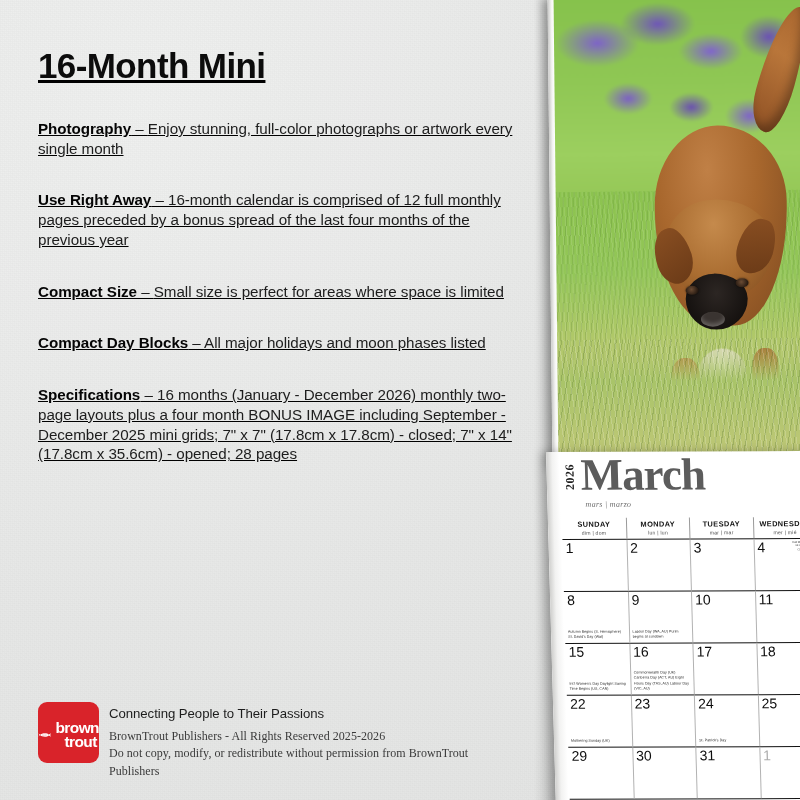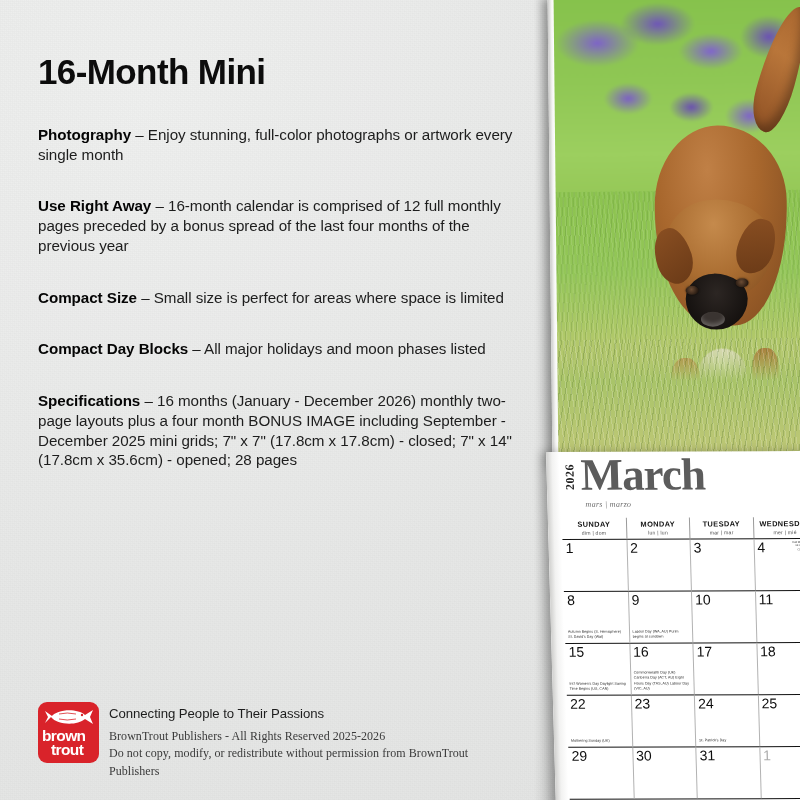--- a/index.html
+++ b/index.html
@@ -35,23 +35,24 @@
     background-image:
       repeating-linear-gradient(0deg,   rgba(0,0,0,.018) 0 1px, rgba(255,255,255,.018) 1px 2px),
       repeating-linear-gradient(90deg,  rgba(0,0,0,.015) 0 1px, rgba(255,255,255,.015) 1px 2px),
       repeating-linear-gradient(37deg,  rgba(0,0,0,.012) 0 1px, rgba(255,255,255,.010) 1px 3px);
   }
 
   
   #text-col {
     position: absolute;
     left: 38px;
-    top: 52px;
+    top: 46px;
     width: 480px;
     z-index: 5;
+    text-decoration: underline;
   }
 
   h1.headline {
     font-size: 35px;
     font-weight: 700;
     line-height: 1.17;
     letter-spacing: -.6px;
     color: #0c0c0c;
   }
   h1.headline .l2 { display: block; }
@@ -86,21 +87,21 @@
 
   .logo-mark {
     width: 61px;
     height: 61px;
     flex: 0 0 61px;
     background: #d9232a;
     border-radius: 9px;
     position: relative;
     overflow: hidden;
     display: flex;
-    flex-direction: column;
+    flex-direction: row;
     align-items: center;
     justify-content: flex-start;
     padding-top: 4px;
   }
   .logo-fish { display: block; }
   .logo-word {
     color: #ffffff;
     font-weight: 700;
     font-size: 15.5px;
     line-height: .92;

